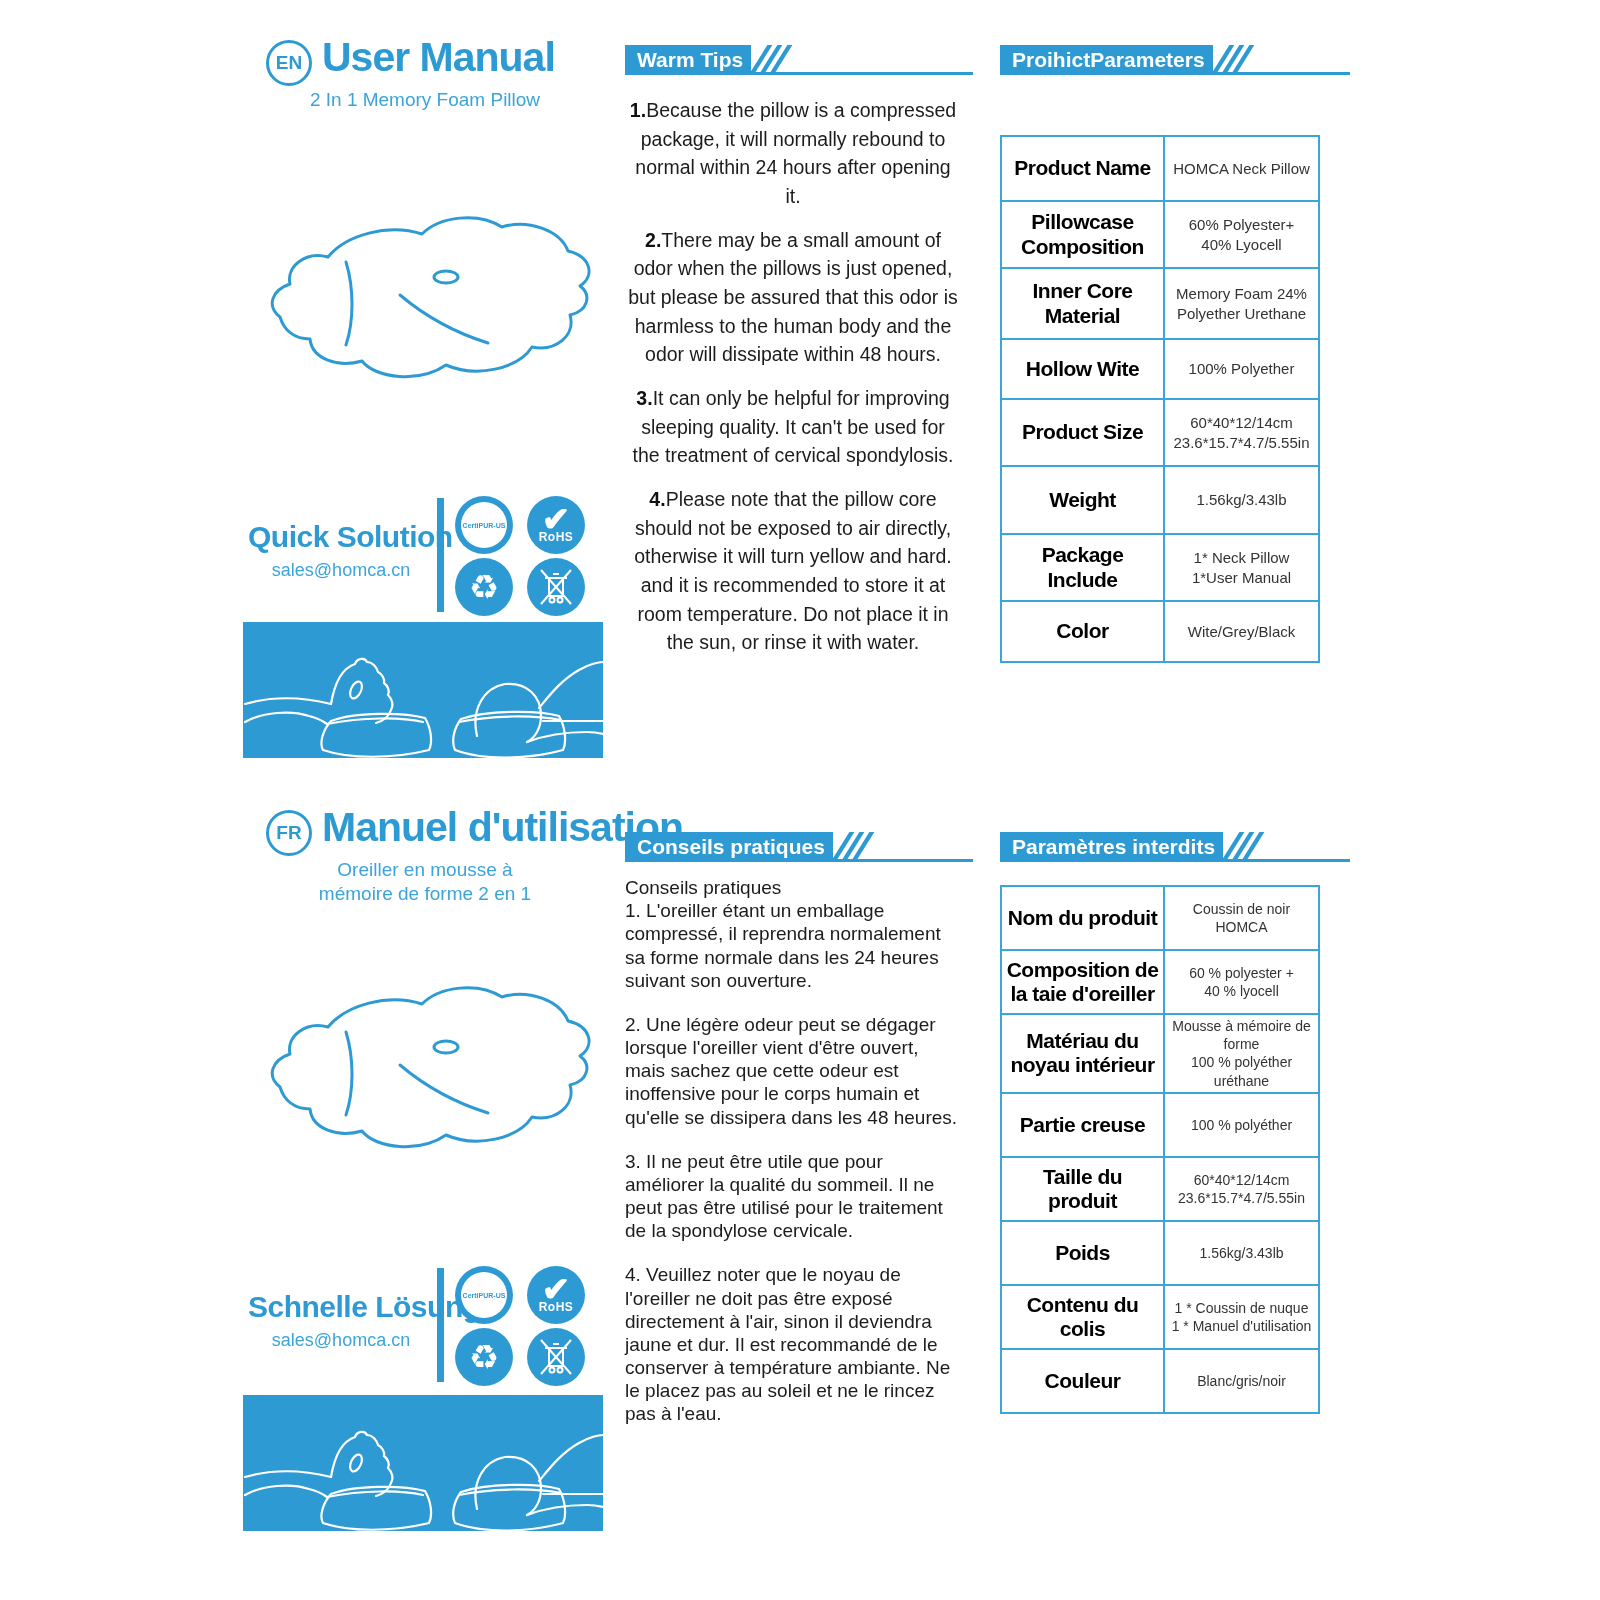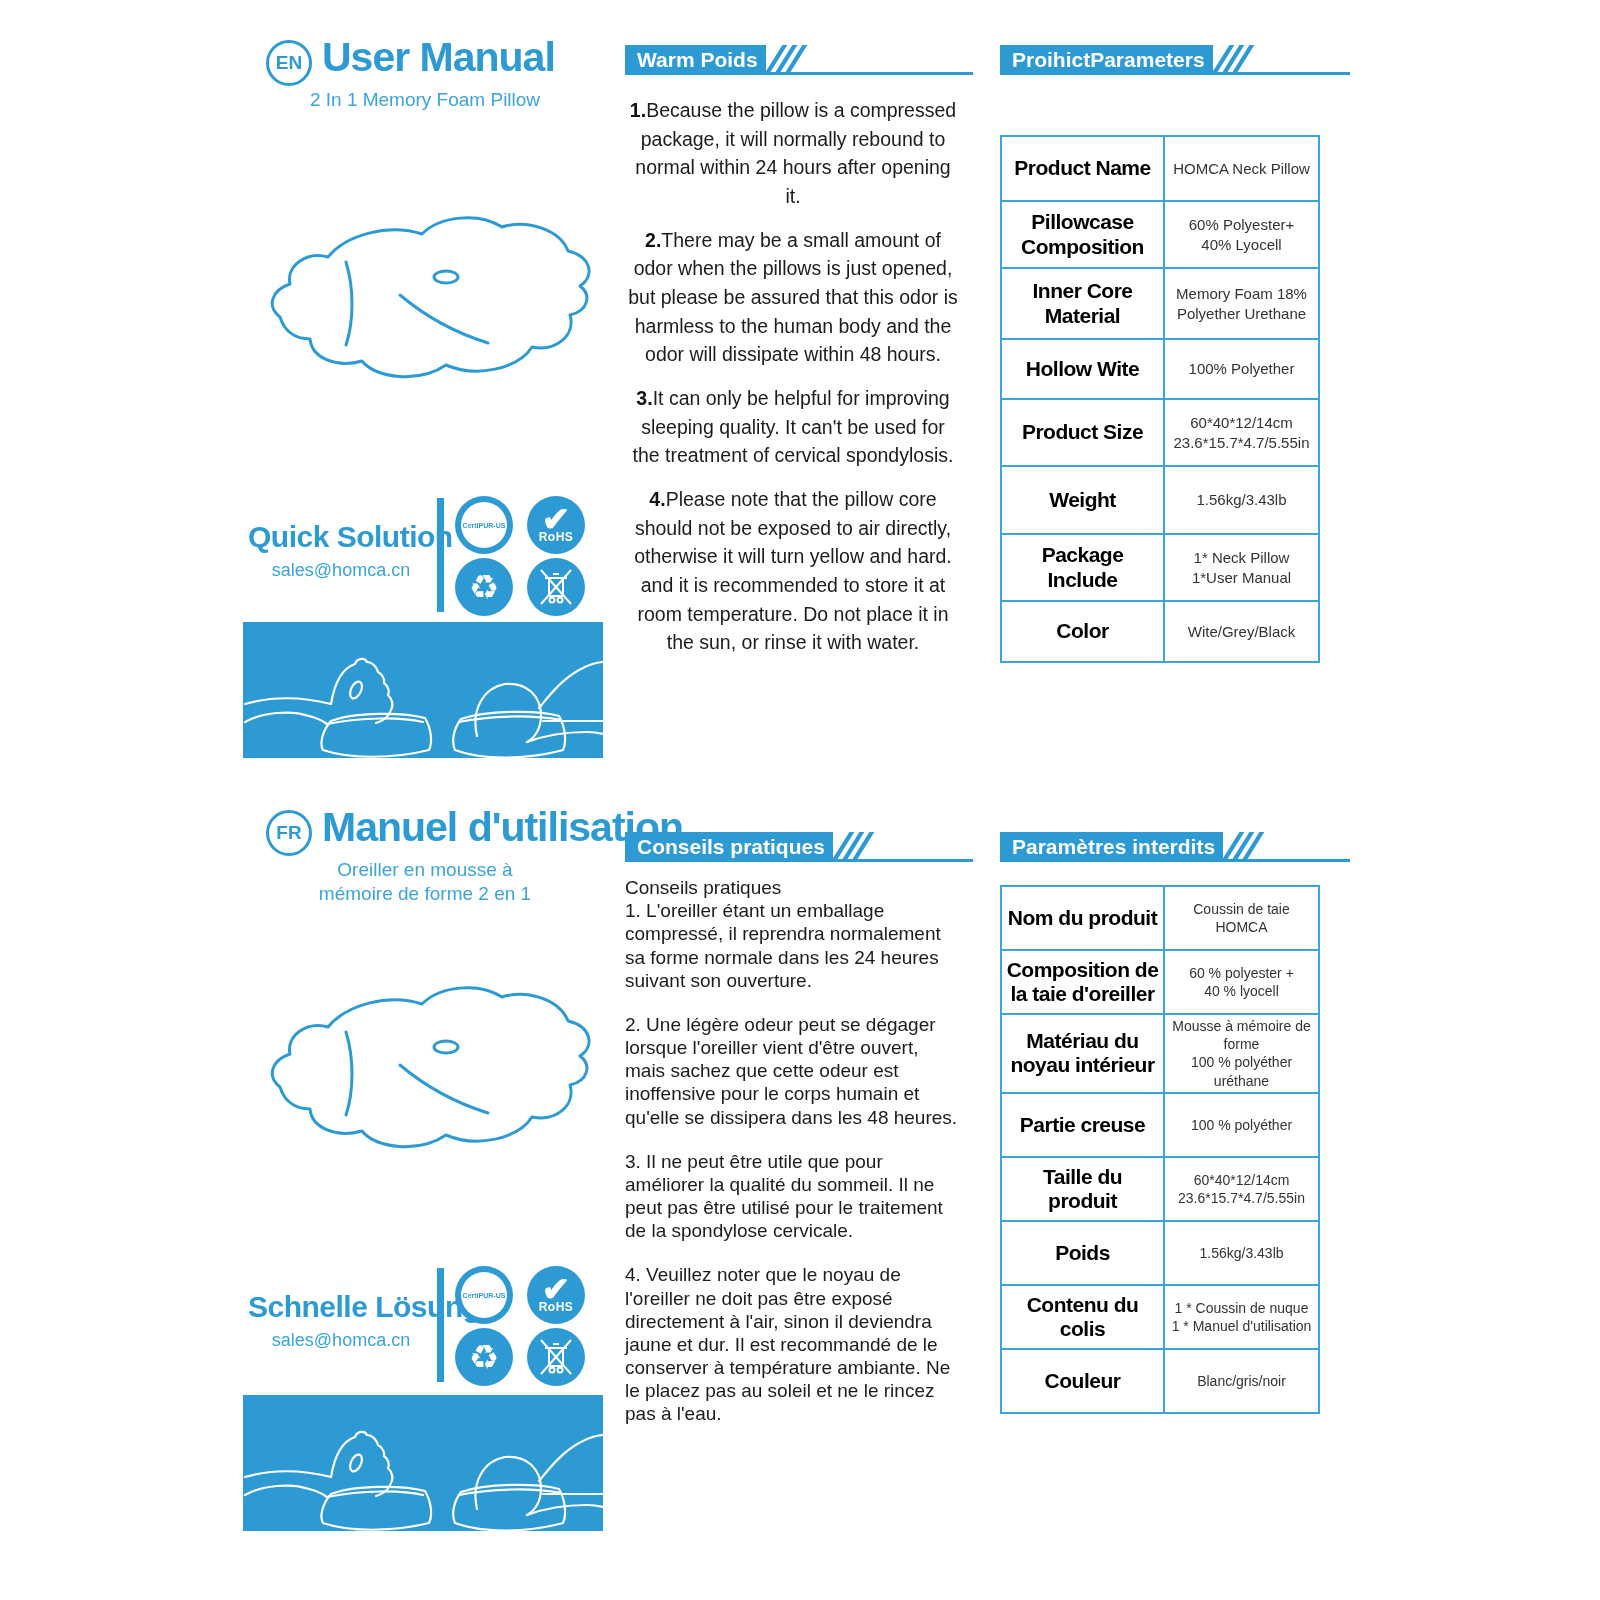--- a/index.html
+++ b/index.html
@@ -139,21 +139,21 @@
         <path d="M212,128 C208,119 211,106 218,97 C244,88 296,88 316,94 C322,104 324,120 320,128 C284,138 238,138 212,128 Z"></path>
         <path d="M216,100 C250,93 292,93 318,98"></path>
         <path d="M234,114 C228,88 240,66 262,62 C284,60 298,74 298,94 C298,106 292,116 284,120"></path>
         <path d="M296,86 C306,74 318,58 336,48 C346,42 356,40 360,40"></path>
         <path d="M300,99 L360,99"></path>
         <path d="M284,120 C300,114 320,110 344,110 C350,110 356,111 360,112"></path>
       </g>
     </svg>
 
     <div class="banner banner-mid">
-      <span class="banner-label">Warm Poids</span>
+      <span class="banner-label">Warm Tips</span>
       <span class="banner-stripes">
           <i></i>
           <i></i>
           <i></i>
         </span>
       <i class="banner-underline" style="width:348px"></i>
     </div>
     <div class="tips-text">
       <p class="tip"><b>1.</b><span>Because the pillow is a compressed package, it will normally rebound to normal within 24 hours after opening it.</span></p>
       <p class="tip"><b>2.</b><span>There may be a small amount of odor when the pillows is just opened, but please be assured that this odor is harmless to the human body and the odor will dissipate within 48 hours.</span></p>
@@ -176,21 +176,21 @@
             <th>Product Name</th>
             <td>HOMCA Neck Pillow</td>
           </tr>
       <tr>
             <th>Pillowcase Composition</th>
             <td>60% Polyester+
 40% Lyocell</td>
           </tr>
       <tr>
             <th>Inner Core Material</th>
-            <td>Memory Foam 18%
+            <td>Memory Foam 24%
 Polyether Urethane</td>
           </tr>
       <tr>
             <th>Hollow Wite</th>
             <td>100% Polyether</td>
           </tr>
       <tr>
             <th>Product Size</th>
             <td>60*40*12/14cm
 23.6*15.7*4.7/5.55in</td>
@@ -305,21 +305,21 @@
           <i></i>
           <i></i>
           <i></i>
         </span>
       <i class="banner-underline" style="width:350px"></i>
     </div>
     <table class="params">
       <tbody>
           <tr>
             <th>Nom du produit</th>
-            <td>Coussin de taie
+            <td>Coussin de noir
 HOMCA</td>
           </tr>
       <tr>
             <th>Composition de la taie d'oreiller</th>
             <td>60 % polyester +
 40 % lyocell</td>
           </tr>
       <tr>
             <th>Matériau du noyau intérieur</th>
             <td>Mousse à mémoire de forme

